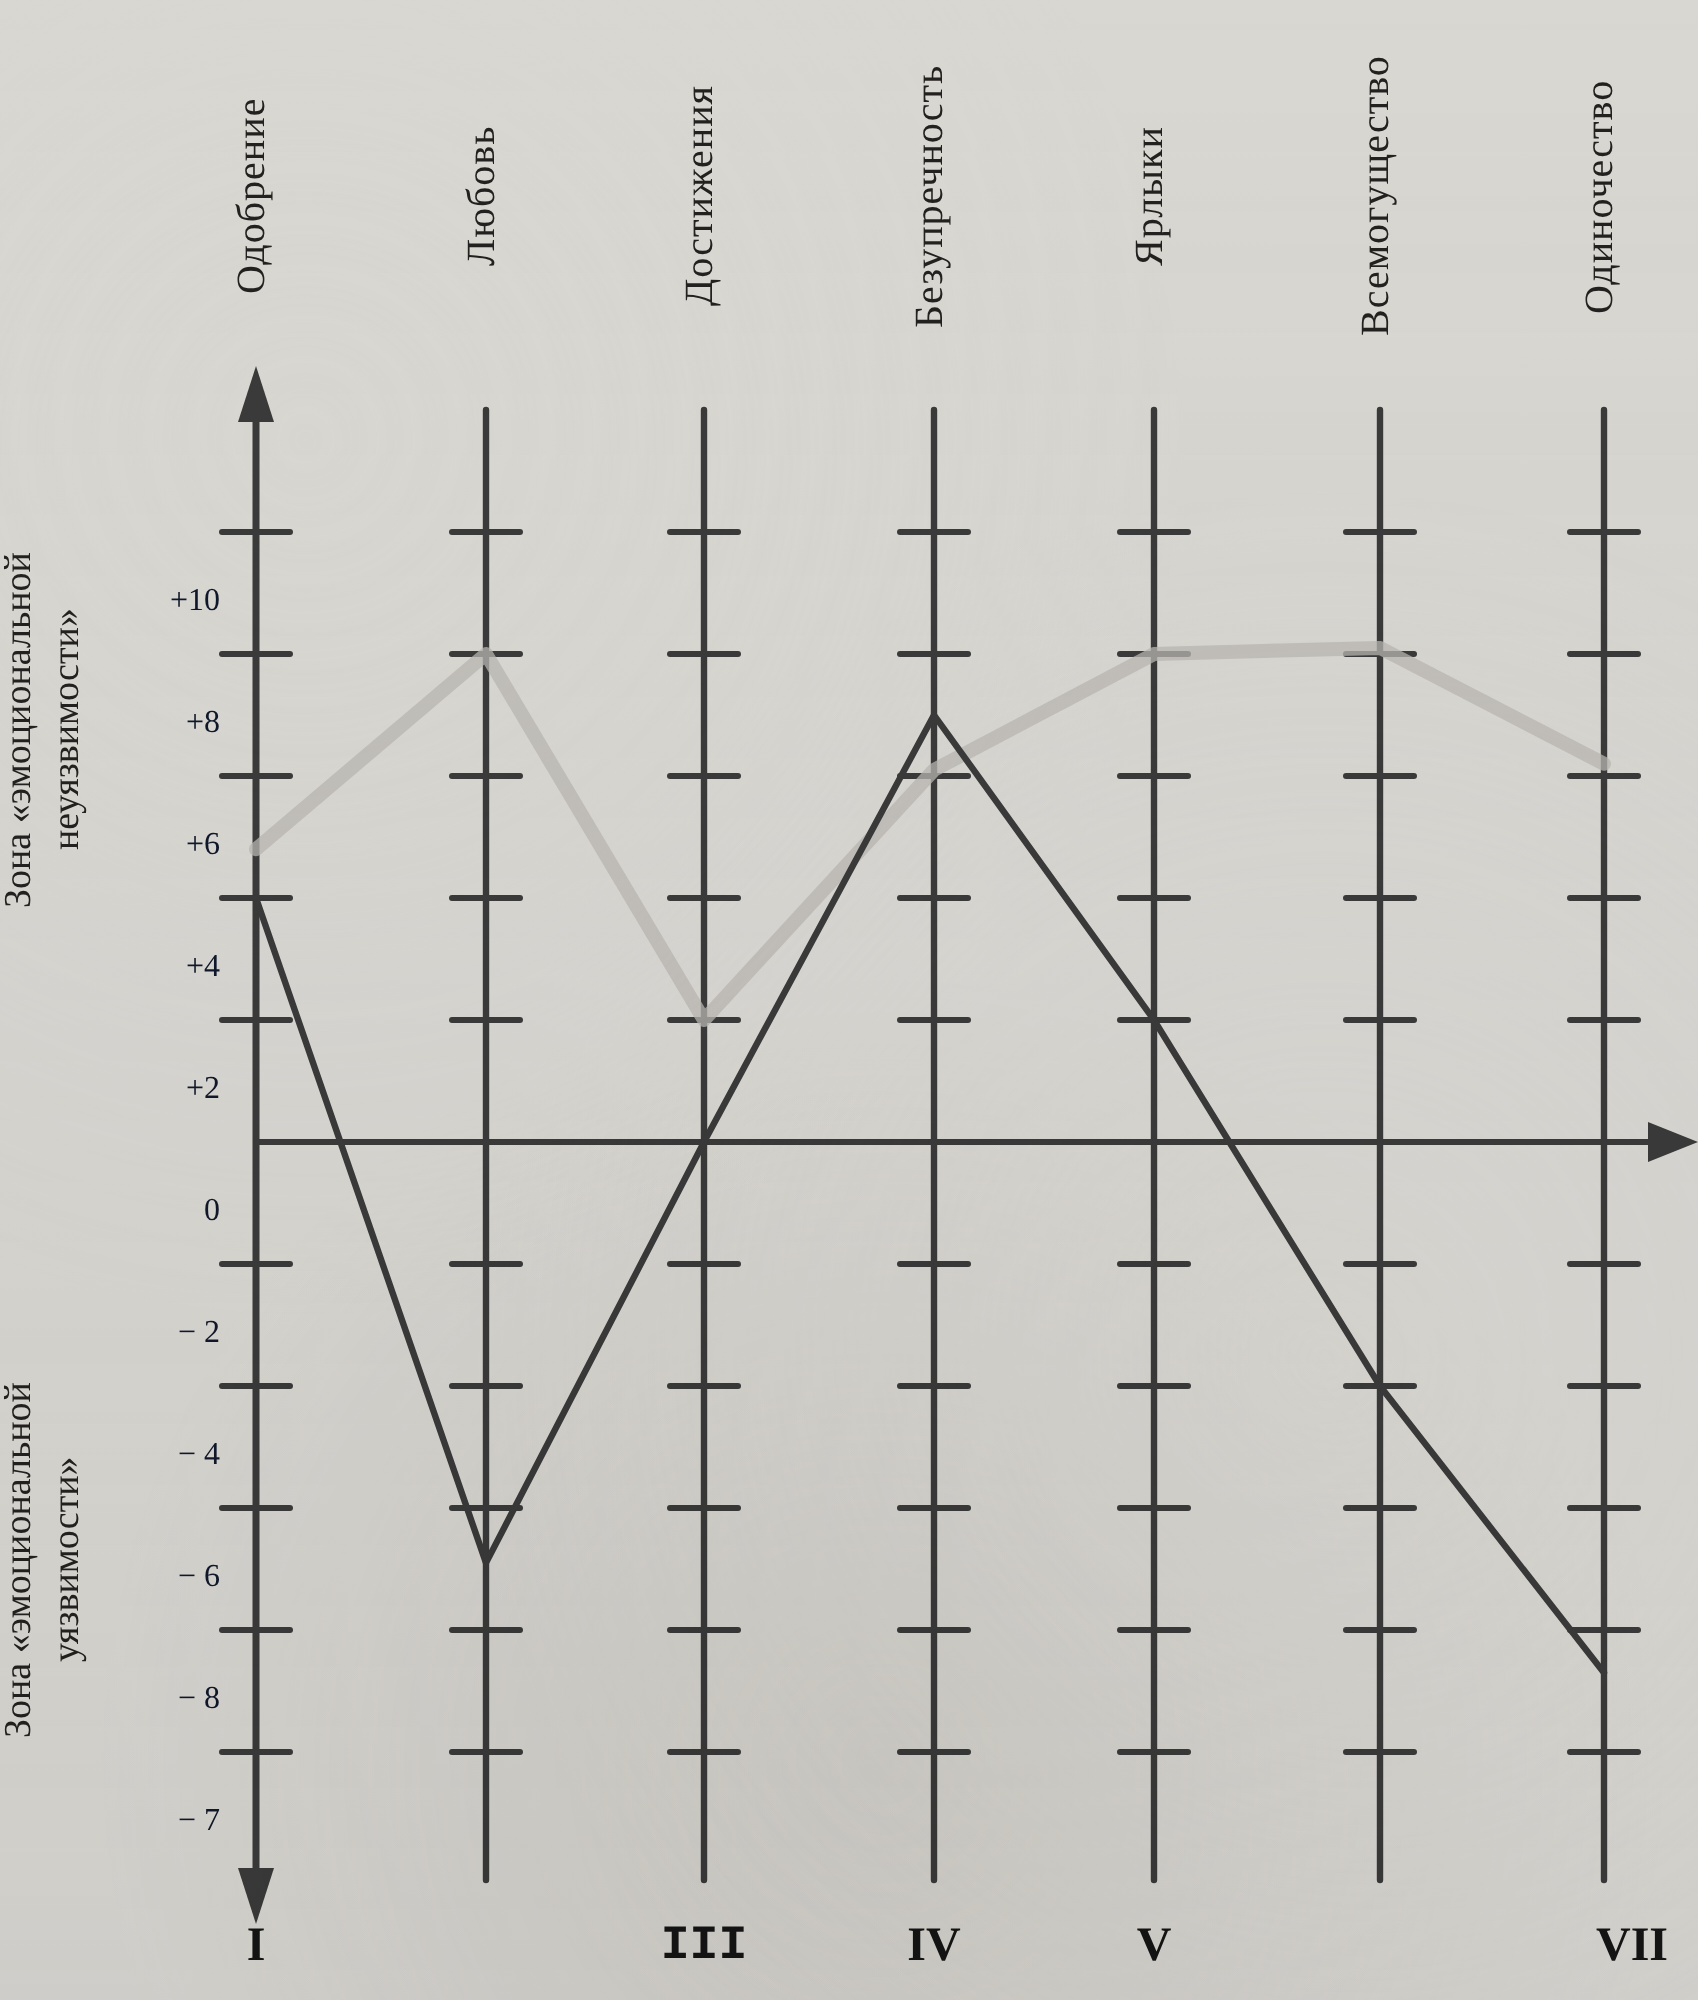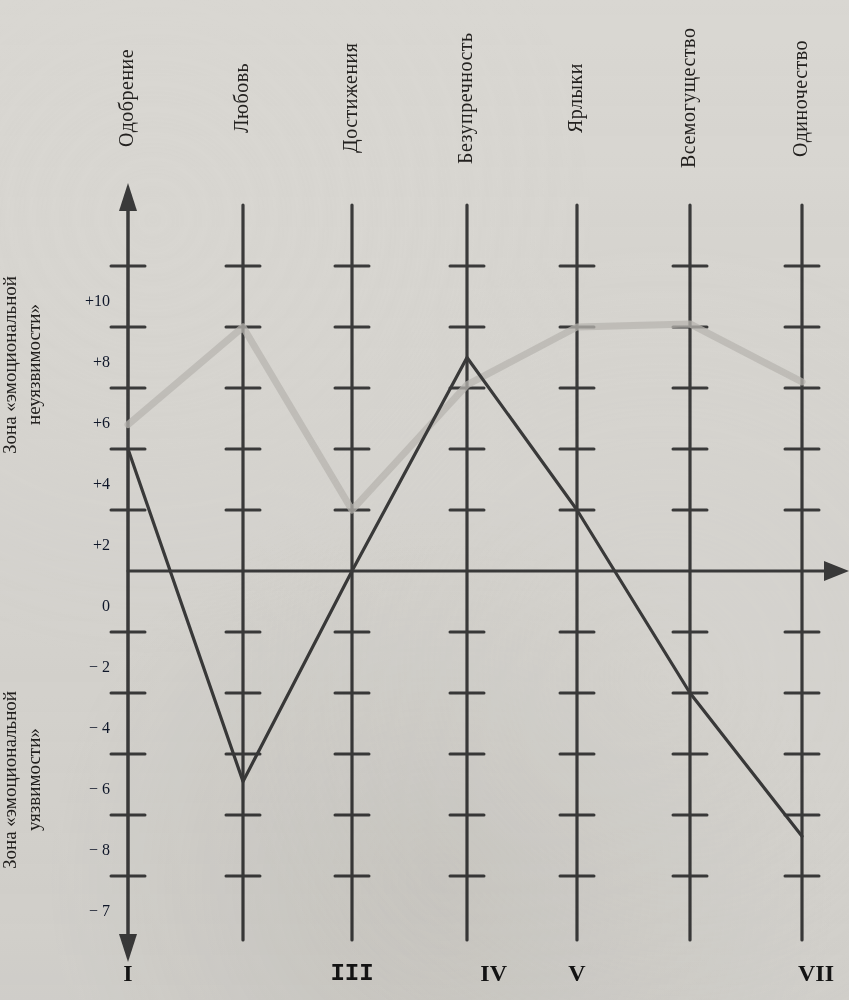--- a/index.html
+++ b/index.html
@@ -192,20 +192,20 @@
       <div class="ytick-label" style="left: 40px; width: 70px; top: 495px;">+2</div>
       <div class="ytick-label" style="left: 40px; width: 70px; top: 556px;">0</div>
       <div class="ytick-label" style="left: 40px; width: 70px; top: 617px;">− 2</div>
       <div class="ytick-label" style="left: 40px; width: 70px; top: 678px;">− 4</div>
       <div class="ytick-label" style="left: 40px; width: 70px; top: 739px;">− 6</div>
       <div class="ytick-label" style="left: 40px; width: 70px; top: 800px;">− 8</div>
       <div class="ytick-label" style="left: 40px; width: 70px; top: 861px;">− 7</div>
       <div class="roman-label" style="left: 88px; width: 80px; top: 960px;">I</div>
       <div class="roman-label" style="left: 203px; width: 80px; top: 960px; margin-top: 48px;">II</div>
       <div class="roman-label" style="left: 312px; width: 80px; top: 960px; font-family: Liberation Mono, monospace;">III</div>
-      <div class="roman-label" style="left: 427px; width: 80px; top: 960px; text-align: right;">IV</div>
+      <div class="roman-label" style="left: 427px; width: 80px; top: 960px;">IV</div>
       <div class="roman-label" style="left: 537px; width: 80px; top: 960px;">V</div>
       <div class="roman-label" style="left: 650px; width: 80px; top: 1004px;">VI</div>
       <div class="roman-label" style="left: 776px; width: 80px; top: 960px;">VII</div>
     </div>
 
   <div id="grain"></div>
 </div>
 
 </body></html>

